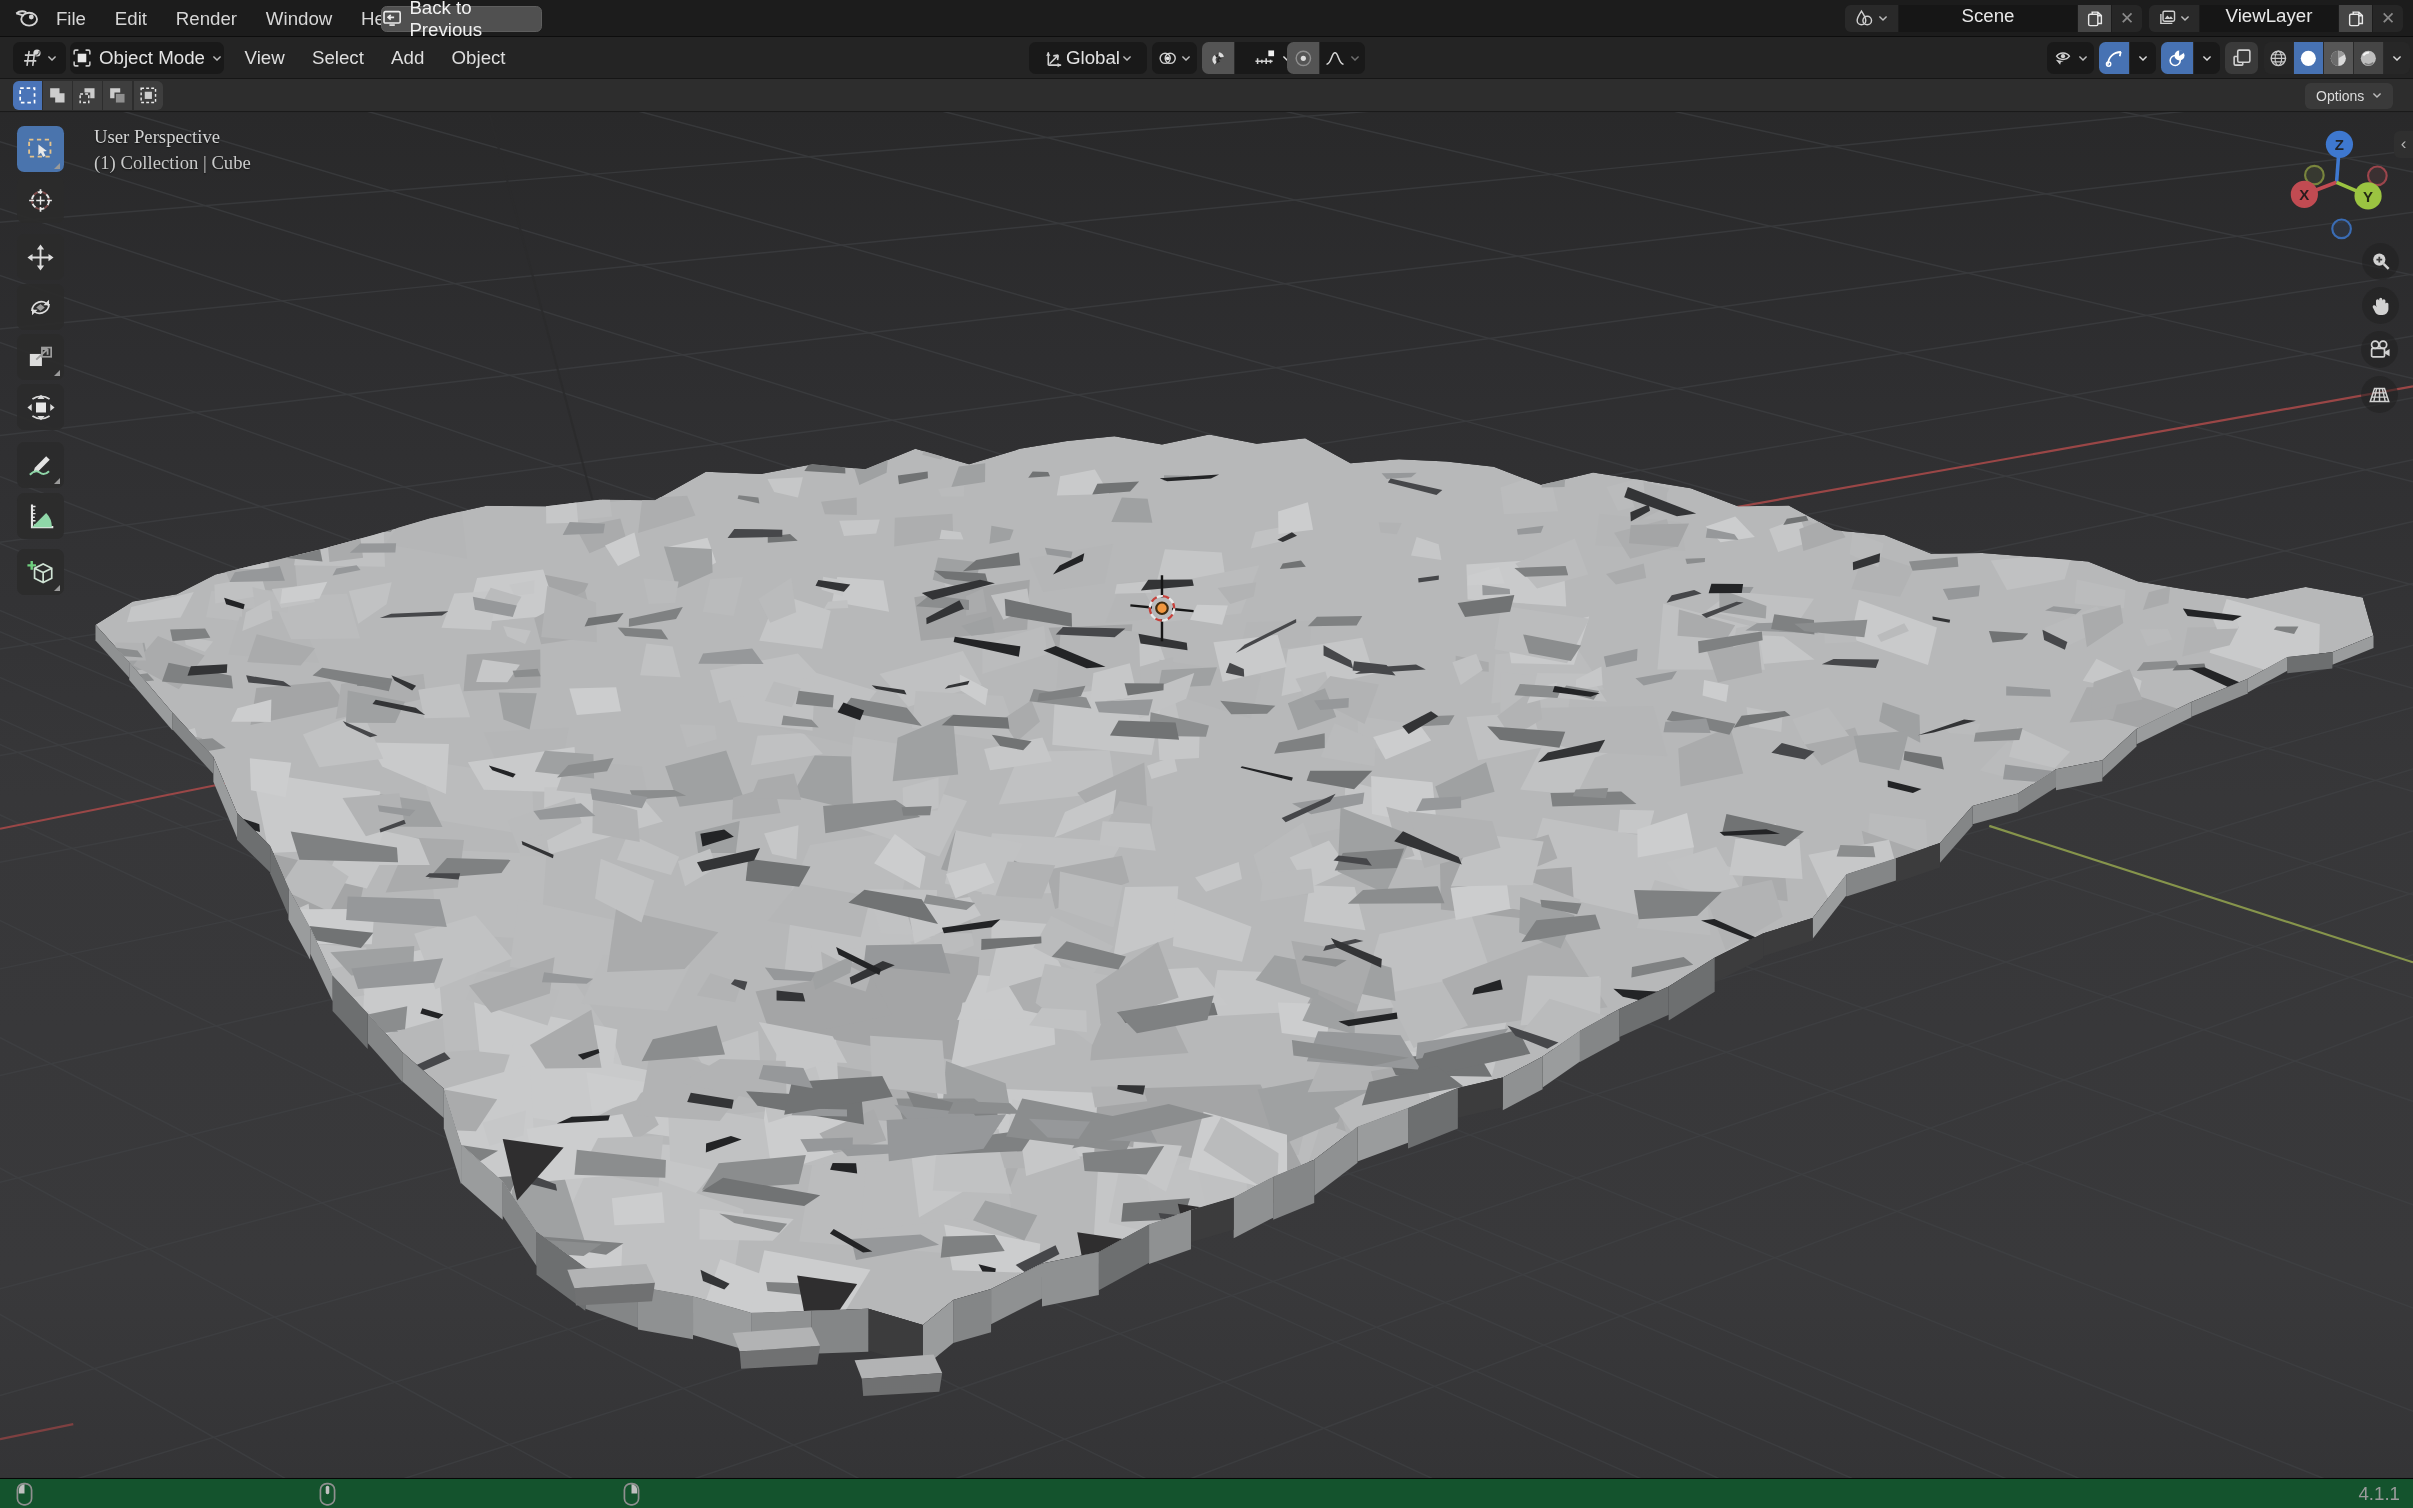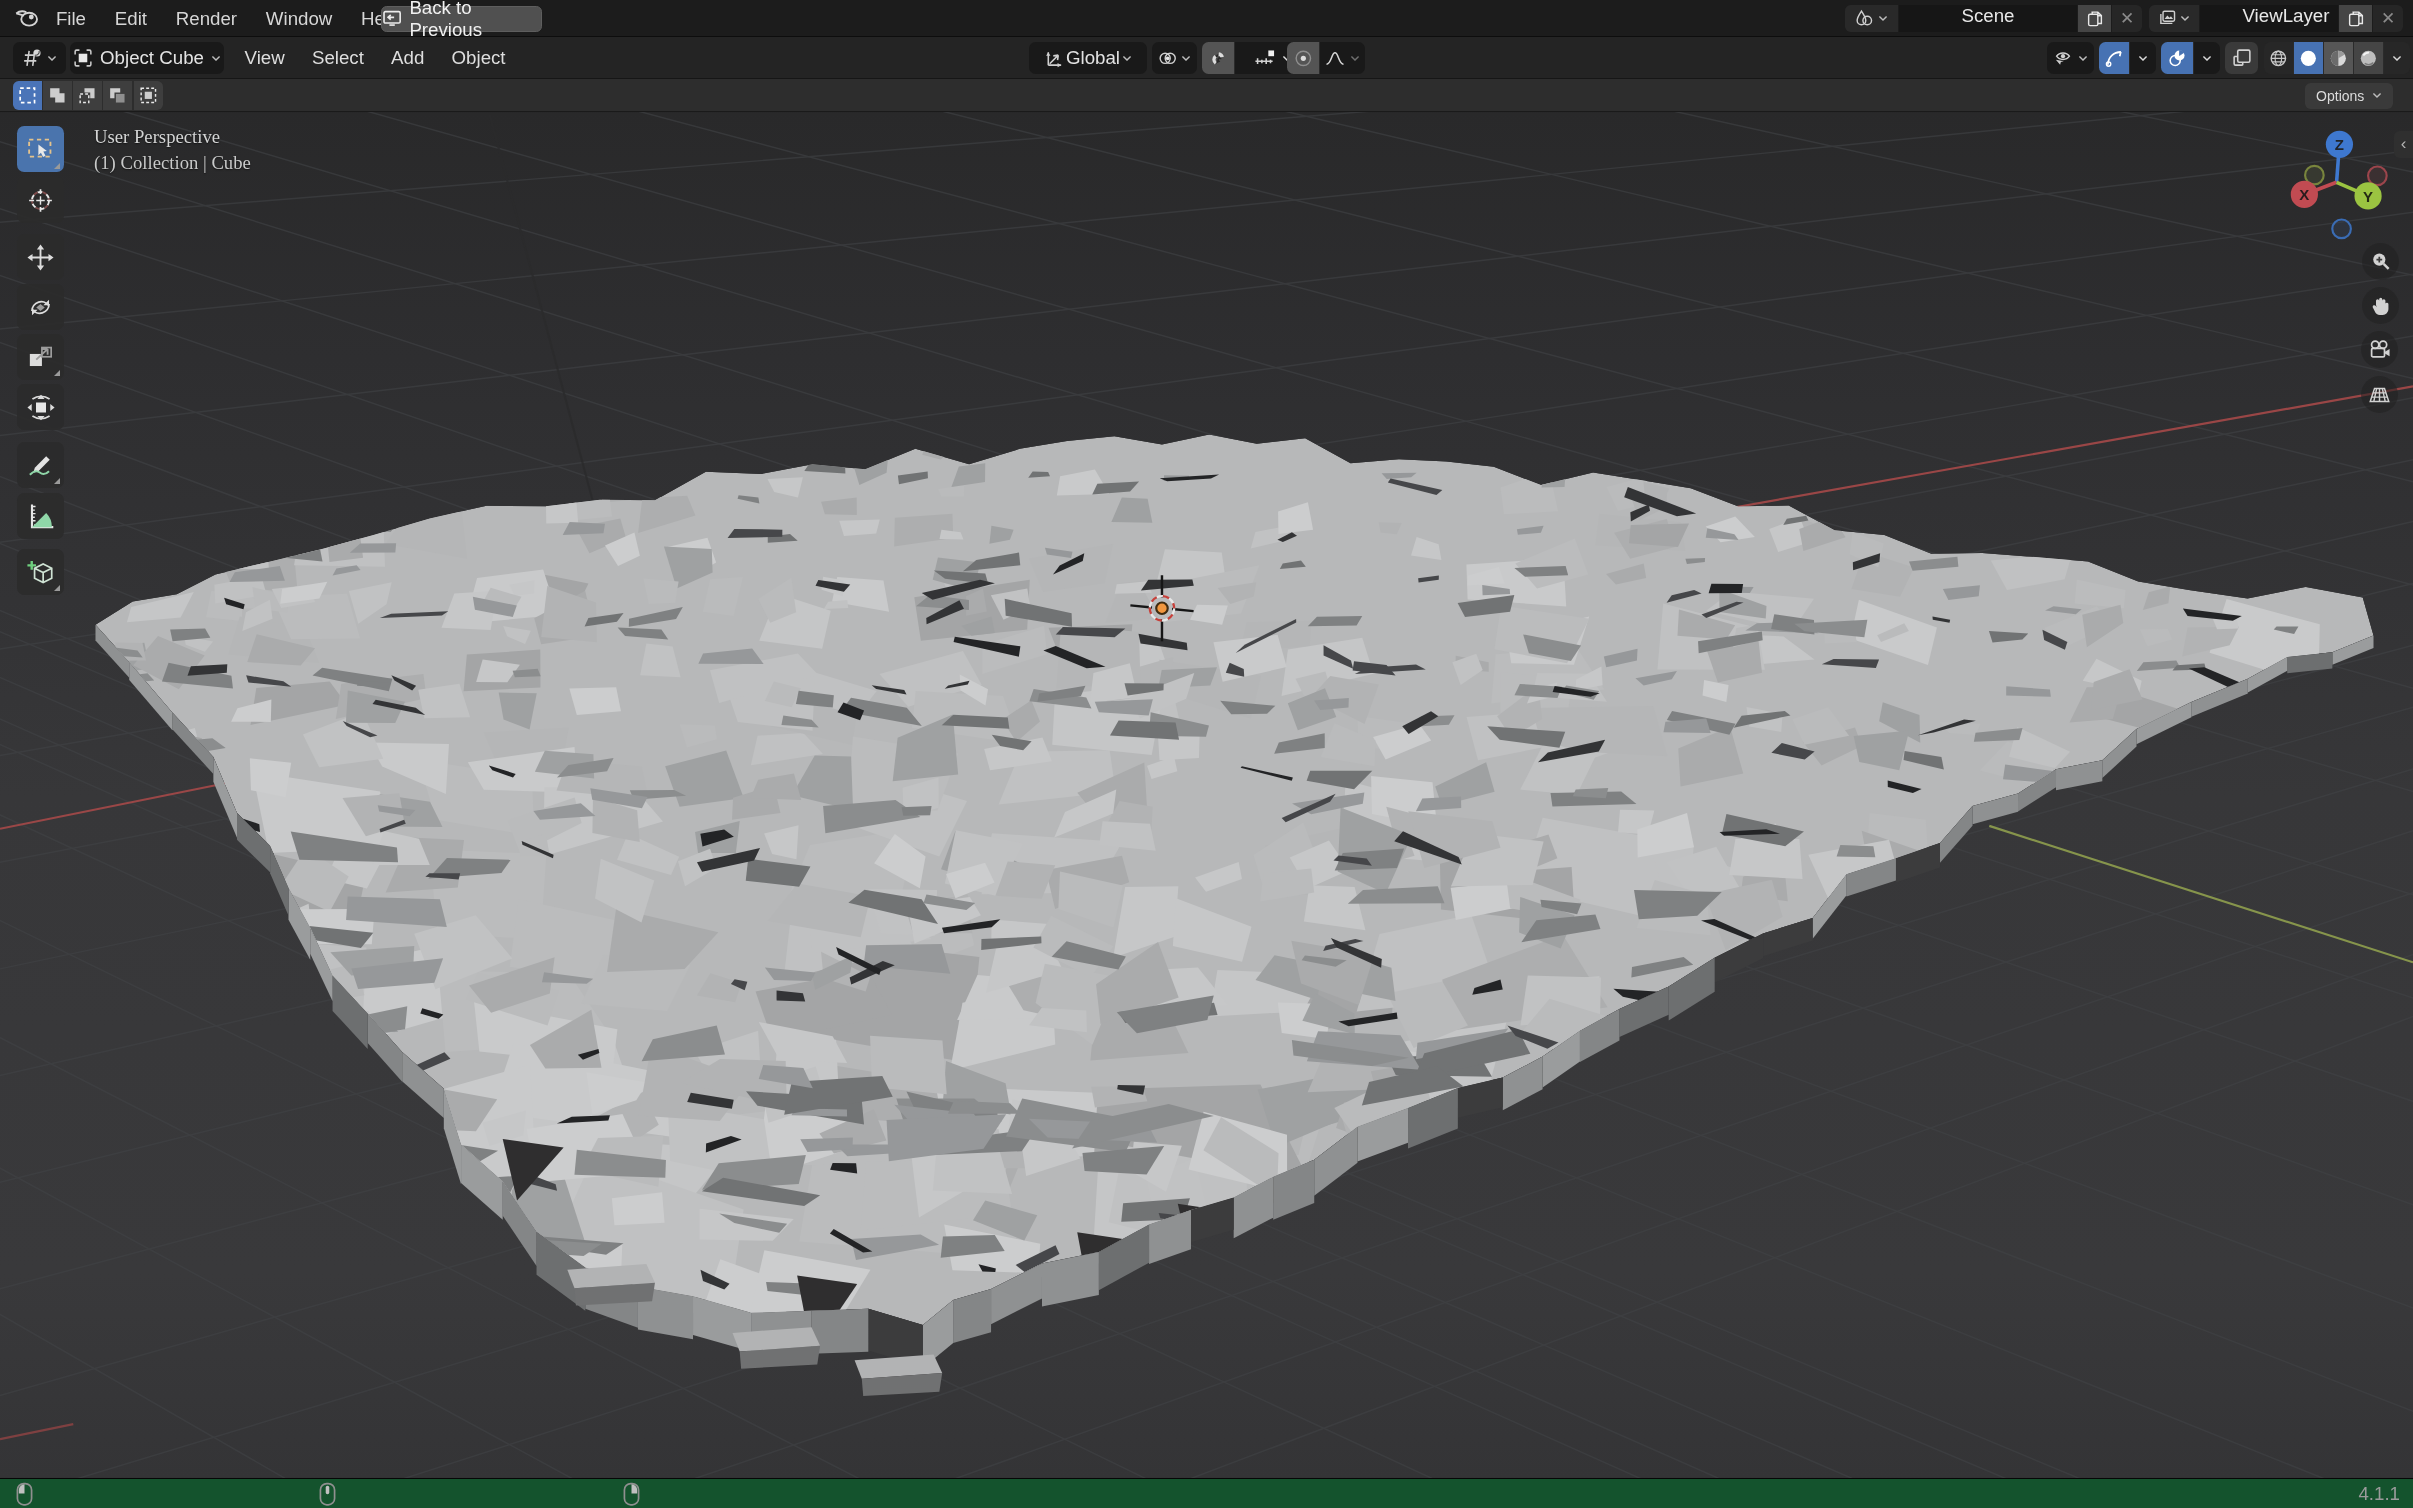--- a/index.html
+++ b/index.html
@@ -118,21 +118,21 @@
     <div class="idseg" style="width:50px;gap:4.3px;">
       <svg width="18.7" height="18.7" viewBox="0 0 26 26">
         <rect x="7" y="3" width="16" height="14" rx="2" fill="none" stroke="#cfcfcf" stroke-width="2"></rect>
         <path d="M9 14 l4-5 3 3 2-2 3 4z" fill="#cfcfcf"></path>
         <path d="M4 7 v13 h16" fill="none" stroke="#cfcfcf" stroke-width="2"></path>
       </svg>
       <svg width="10" height="6.5" viewBox="0 0 14 9">
         <polyline points="2,2 7,7 12,2" fill="none" stroke="#bdbdbd" stroke-width="2"></polyline>
       </svg>
     </div>
-    <div class="idseg idfield" style="flex:1;align-items:flex-end;">
+    <div class="idseg idfield" style="flex:1;">
       <span class="txt">ViewLayer</span>
     </div>
     <div class="idseg idcopy" style="width:33px;">
       <svg width="16" height="17" viewBox="0 0 22 24">
         <rect x="2" y="6" width="13" height="16" rx="2" fill="none" stroke="#e8e8e8" stroke-width="2"></rect>
         <path d="M7 6 V3 h8 l5 5 v11 h-5 M15 3 v5 h5" fill="none" stroke="#e8e8e8" stroke-width="2"></path>
       </svg>
     </div>
     <div class="idseg idx" style="width:30px;">✕</div>
   </div>
@@ -151,21 +151,21 @@
       </svg>
     </div>
   </div>
 
   <div class="hgroup" style="left:70px;">
     <div class="hseg" style="width:154px;gap:7.2px;">
       <svg width="20" height="20" viewBox="0 0 28 28">
         <path d="M3 9 V5 a2 2 0 0 1 2-2 h4 M19 3 h4 a2 2 0 0 1 2 2 v4 M25 19 v4 a2 2 0 0 1-2 2 h-4 M9 25 H5 a2 2 0 0 1-2-2 v-4" fill="none" stroke="#c9c9c9" stroke-width="2.2"></path>
         <rect x="8" y="8" width="12" height="12" fill="#e8e8e8"></rect>
       </svg>
-      <span class="lbl">Object Cube</span>
+      <span class="lbl">Object Mode</span>
       <svg width="10" height="6.5" viewBox="0 0 14 9">
         <polyline points="2,2 7,7 12,2" fill="none" stroke="#bdbdbd" stroke-width="2"></polyline>
       </svg>
     </div>
   </div>
 
   <div class="hmenus">
     <div class="hmenu">View</div>
     <div class="hmenu">Select</div>
     <div class="hmenu">Add</div>

